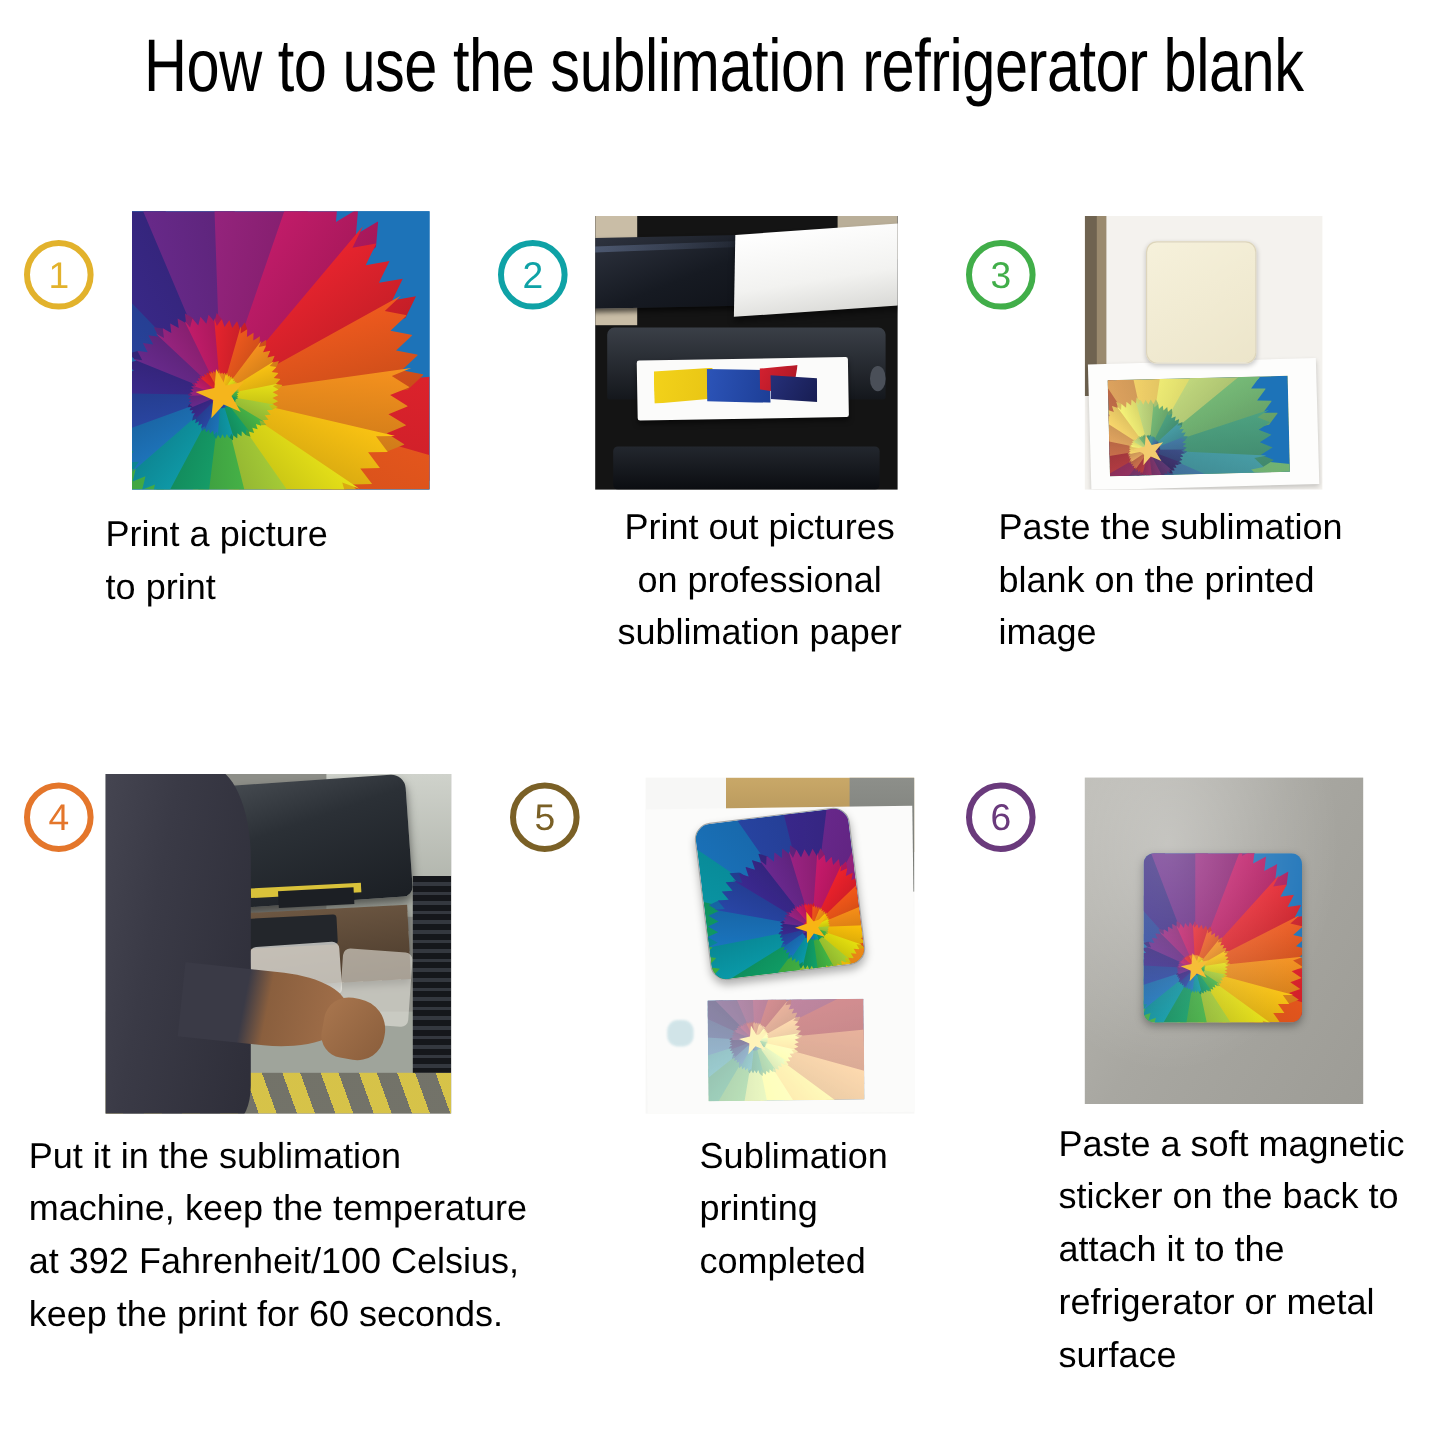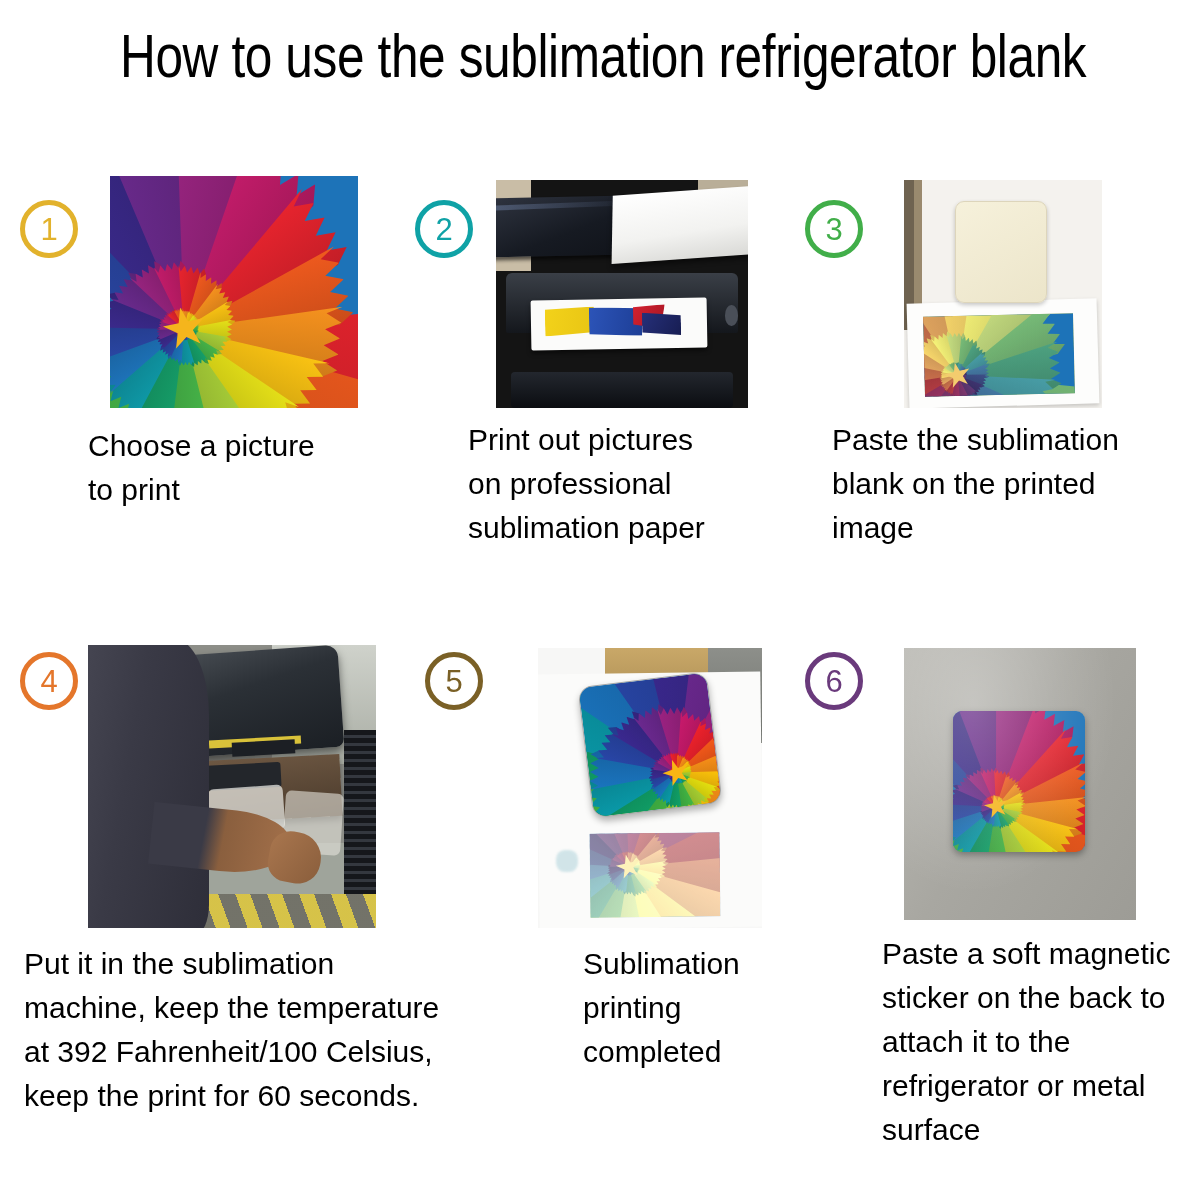--- a/index.html
+++ b/index.html
@@ -338,21 +338,21 @@
           <div class="blade" style="width: 12.786px; height: 5.88156px; margin-top: -2.94078px; left: 30%; top: 66%; transform: rotate(1121deg); background: linear-gradient(rgb(15, 154, 168) 0%, rgb(13, 129, 141) 100%); clip-path: polygon(0% 50%, 100% 0%, 90% 11.1111%, 100% 22.2222%, 90% 33.3333%, 100% 44.4444%, 90% 55.5556%, 100% 66.6667%, 90% 77.7778%, 100% 88.8889%, 90% 100%);"></div>
           <div class="blade" style="width: 11.9272px; height: 5.48653px; margin-top: -2.74327px; left: 30%; top: 66%; transform: rotate(1142deg); background: linear-gradient(rgb(30, 116, 187) 0%, rgb(25, 97, 157) 100%); clip-path: polygon(0% 50%, 100% 0%, 90% 11.1111%, 100% 22.2222%, 90% 33.3333%, 100% 44.4444%, 90% 55.5556%, 100% 66.6667%, 90% 77.7778%, 100% 88.8889%, 90% 100%);"></div>
           <div class="blade" style="width: 11.1262px; height: 5.11804px; margin-top: -2.55902px; left: 30%; top: 66%; transform: rotate(1163deg); background: linear-gradient(rgb(42, 70, 163) 0%, rgb(35, 59, 137) 100%); clip-path: polygon(0% 50%, 100% 0%, 90% 11.1111%, 100% 22.2222%, 90% 33.3333%, 100% 44.4444%, 90% 55.5556%, 100% 66.6667%, 90% 77.7778%, 100% 88.8889%, 90% 100%);"></div>
           <div class="blade" style="width: 10.3789px; height: 4.77429px; margin-top: -2.38714px; left: 30%; top: 66%; transform: rotate(1184deg); background: linear-gradient(rgb(59, 42, 140) 0%, rgb(50, 35, 118) 100%); clip-path: polygon(0% 50%, 100% 0%, 90% 11.1111%, 100% 22.2222%, 90% 33.3333%, 100% 44.4444%, 90% 55.5556%, 100% 66.6667%, 90% 77.7778%, 100% 88.8889%, 90% 100%);"></div>
           <div class="blade" style="width: 9.68179px; height: 4.45363px; margin-top: -2.22681px; left: 30%; top: 66%; transform: rotate(1205deg); background: linear-gradient(rgb(106, 42, 140) 0%, rgb(89, 35, 118) 100%); clip-path: polygon(0% 50%, 100% 0%, 90% 11.1111%, 100% 22.2222%, 90% 33.3333%, 100% 44.4444%, 90% 55.5556%, 100% 66.6667%, 90% 77.7778%, 100% 88.8889%, 90% 100%);"></div>
           <div class="blade" style="width: 9.03153px; height: 4.1545px; margin-top: -2.07725px; left: 30%; top: 66%; transform: rotate(1226deg); background: linear-gradient(rgb(152, 36, 127) 0%, rgb(128, 30, 107) 100%); clip-path: polygon(0% 50%, 100% 0%, 90% 11.1111%, 100% 22.2222%, 90% 33.3333%, 100% 44.4444%, 90% 55.5556%, 100% 66.6667%, 90% 77.7778%, 100% 88.8889%, 90% 100%);"></div>
           <div class="blade" style="width: 8.42493px; height: 3.87547px; margin-top: -1.93773px; left: 30%; top: 66%; transform: rotate(1247deg); background: linear-gradient(rgb(195, 28, 106) 0%, rgb(164, 24, 89) 100%); clip-path: polygon(0% 50%, 100% 0%, 90% 11.1111%, 100% 22.2222%, 90% 33.3333%, 100% 44.4444%, 90% 55.5556%, 100% 66.6667%, 90% 77.7778%, 100% 88.8889%, 90% 100%);"></div>
           <div style="position: absolute; left: 30%; top: 66%; width: 43.299px; height: 43.299px; margin-left: -21.6495px; margin-top: -21.6495px; background: rgb(245, 181, 28); clip-path: polygon(50% 0%, 61% 35%, 98% 35%, 68% 57%, 79% 91%, 50% 70%, 21% 91%, 32% 57%, 2% 35%, 39% 35%); transform: rotate(-12deg);"></div>
         </div>
     </div>
-    <div class="caption" style="left:88px; top:424px; width:320px;">Choose a picture
+    <div class="caption" style="left:88px; top:424px; width:320px;">Print a picture
 to print</div>
   </div>
 
   <div class="step">
     <div class="badge" id="badge2" style="left: 415px; top: 200px; border-color: rgb(15, 162, 166); color: rgb(15, 162, 166);">
       <span>2</span>
     </div>
     <div class="photo" id="photo2">
       <div class="wall-l"></div>
       <div class="wall-r"></div>
@@ -363,21 +363,21 @@
       <div class="tray"></div>
       <div class="sheet-bot">
         <div class="p-yellow"></div>
         <div class="p-blue"></div>
         <div class="p-red"></div>
         <div class="p-navy"></div>
       </div>
       <div class="knob"></div>
       <div class="base"></div>
     </div>
-    <div class="caption" style="left:468px; top:418px; width:330px;">Print out pictures
+    <div class="caption" style="left:468px; top:418px; width:330px;text-align:center;">Print out pictures
 on professional
 sublimation paper</div>
   </div>
 
   <div class="step">
     <div class="badge" id="badge3" style="left: 805px; top: 200px; border-color: rgb(65, 174, 73); color: rgb(65, 174, 73);">
       <span>3</span>
     </div>
     <div class="photo" id="photo3">
       <div class="edge"></div>

